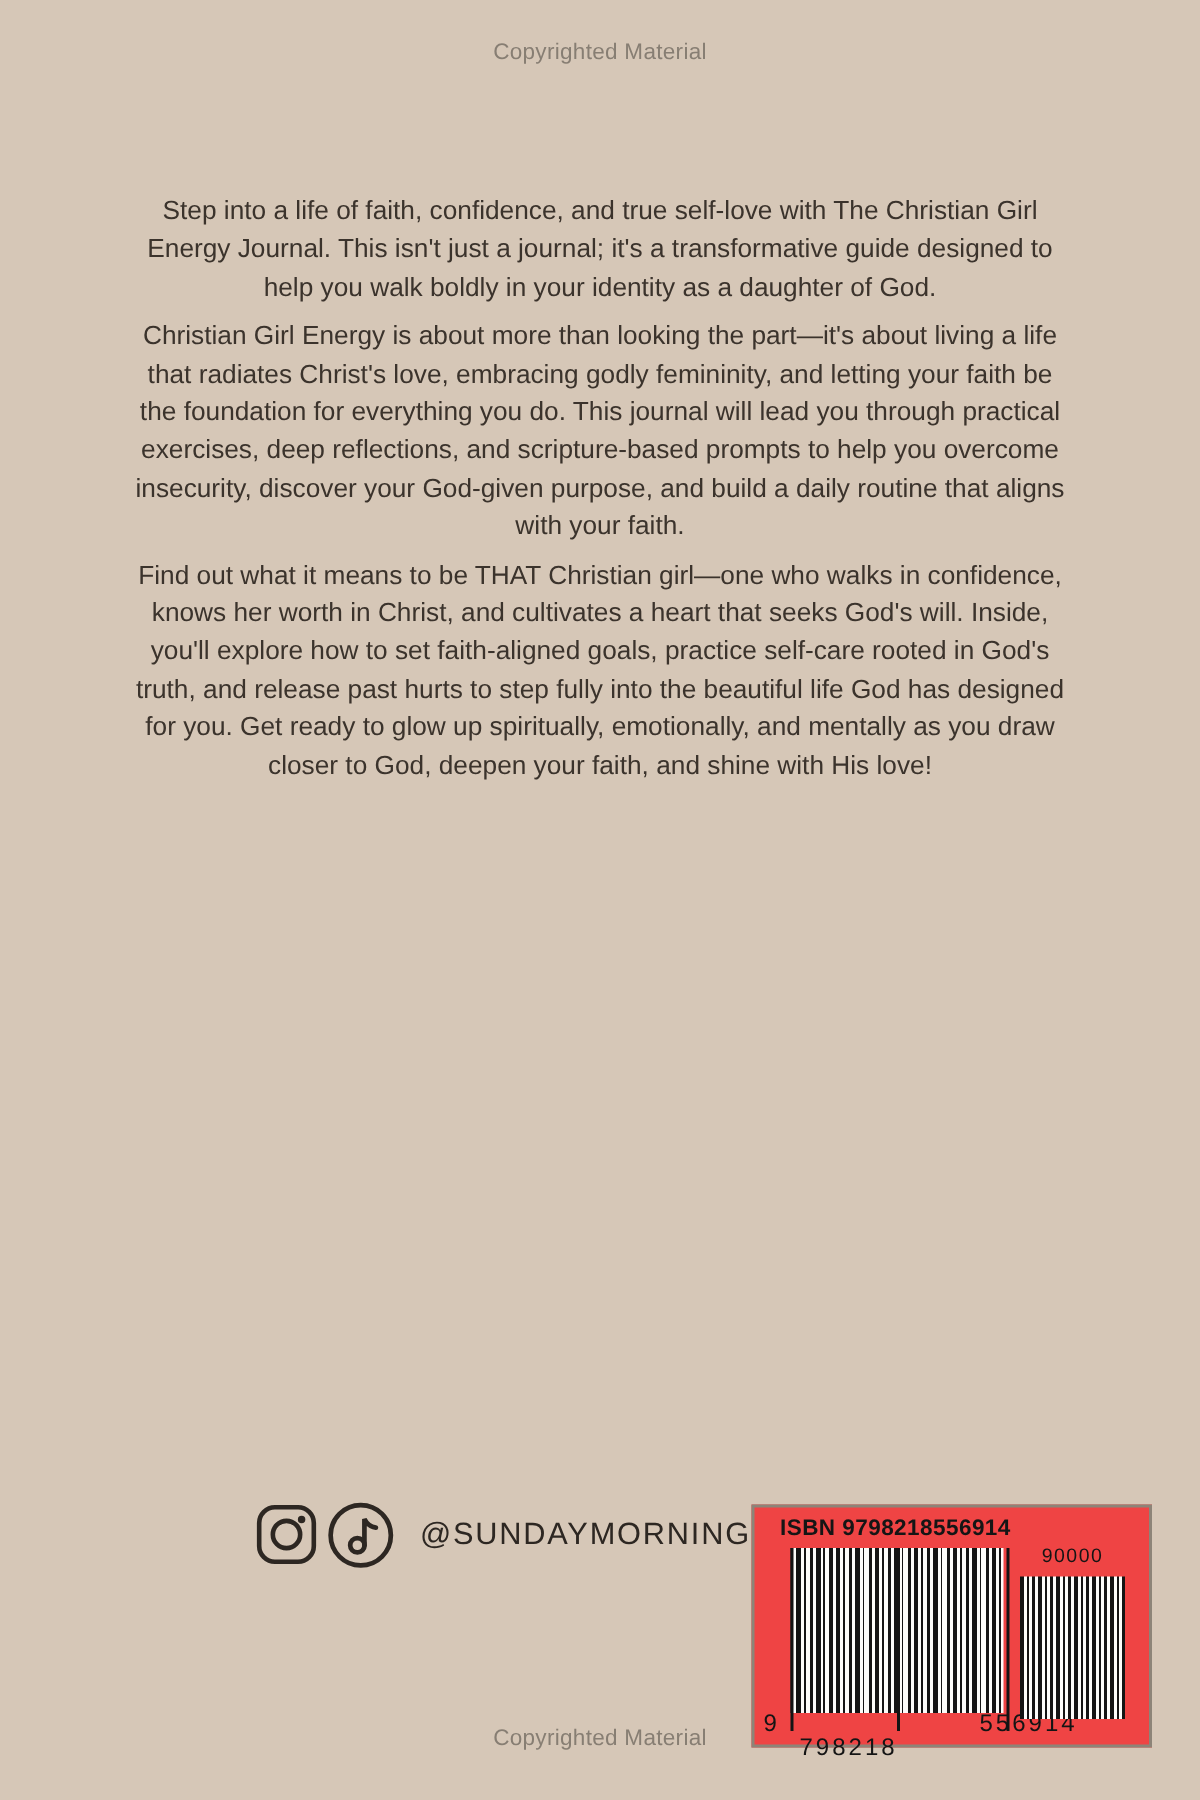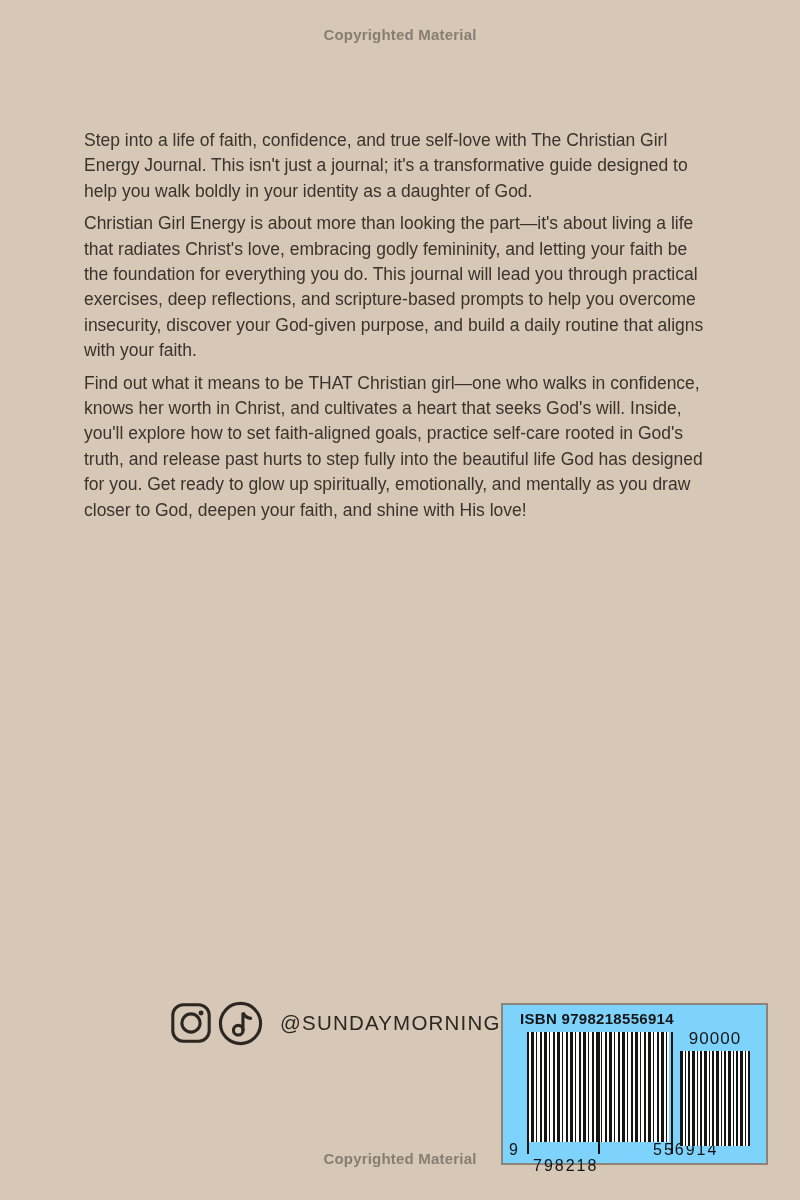--- a/index.html
+++ b/index.html
@@ -12,30 +12,31 @@
     overflow: hidden;
     margin: 0 auto;
   }
   .copyright {
     position: absolute;
     left: 0;
     width: 100%;
     text-align: center;
     color: #877e73;
     font-size: 15px;
-    font-weight: 700;
+    font-weight: 400;
     letter-spacing: 0.2px;
   }
   .copyright.top { top: 26px; }
   .copyright.bottom { top: 1150px; }
   .blurb {
     position: absolute;
     top: 128px;
     left: 84px;
     width: 632px;
+    text-align: center;
     color: #3b332c;
     font-size: 17.5px;
     line-height: 25.4px;
   }
   .blurb p { margin: 0 0 7px 0; }
   .social {
     position: absolute;
     left: 168px;
     top: 998px;
     height: 50px;
@@ -52,21 +53,21 @@
     font-weight: 500;
     color: #2d2722;
     white-space: nowrap;
   }
   .barcode-box {
     position: absolute;
     left: 501px;
     top: 1003px;
     width: 267px;
     height: 162px;
-    background: #7dd3fc;
+    background: #ef4444;
     border: 2px solid #8d8478;
     box-sizing: border-box;
     z-index: 2;
   }
   .isbn-line {
     position: absolute;
     left: 17px;
     top: 5px;
     font-size: 15px;
     font-weight: 600;
@@ -107,21 +108,21 @@
   }
   .digit-first   { position: absolute; left: 6px;  top: 0; }
   .digit-group-a { position: absolute; left: 30px;  top: 16px; letter-spacing: 2px; }
   .digit-group-b { position: absolute; left: 102px; top: 0; letter-spacing: 2px; margin-left: 48px; }
   .supp-label {
     position: absolute;
     left: 177px;
     top: 24px;
     width: 70px;
     text-align: center;
-    font-size: 17px;
+    font-size: 13px;
     font-weight: 500;
     letter-spacing: 1px;
     color: #141414;
   }
   .supp-bars {
     position: absolute;
     left: 177px;
     top: 46px;
     width: 70px;
     height: 95px;

